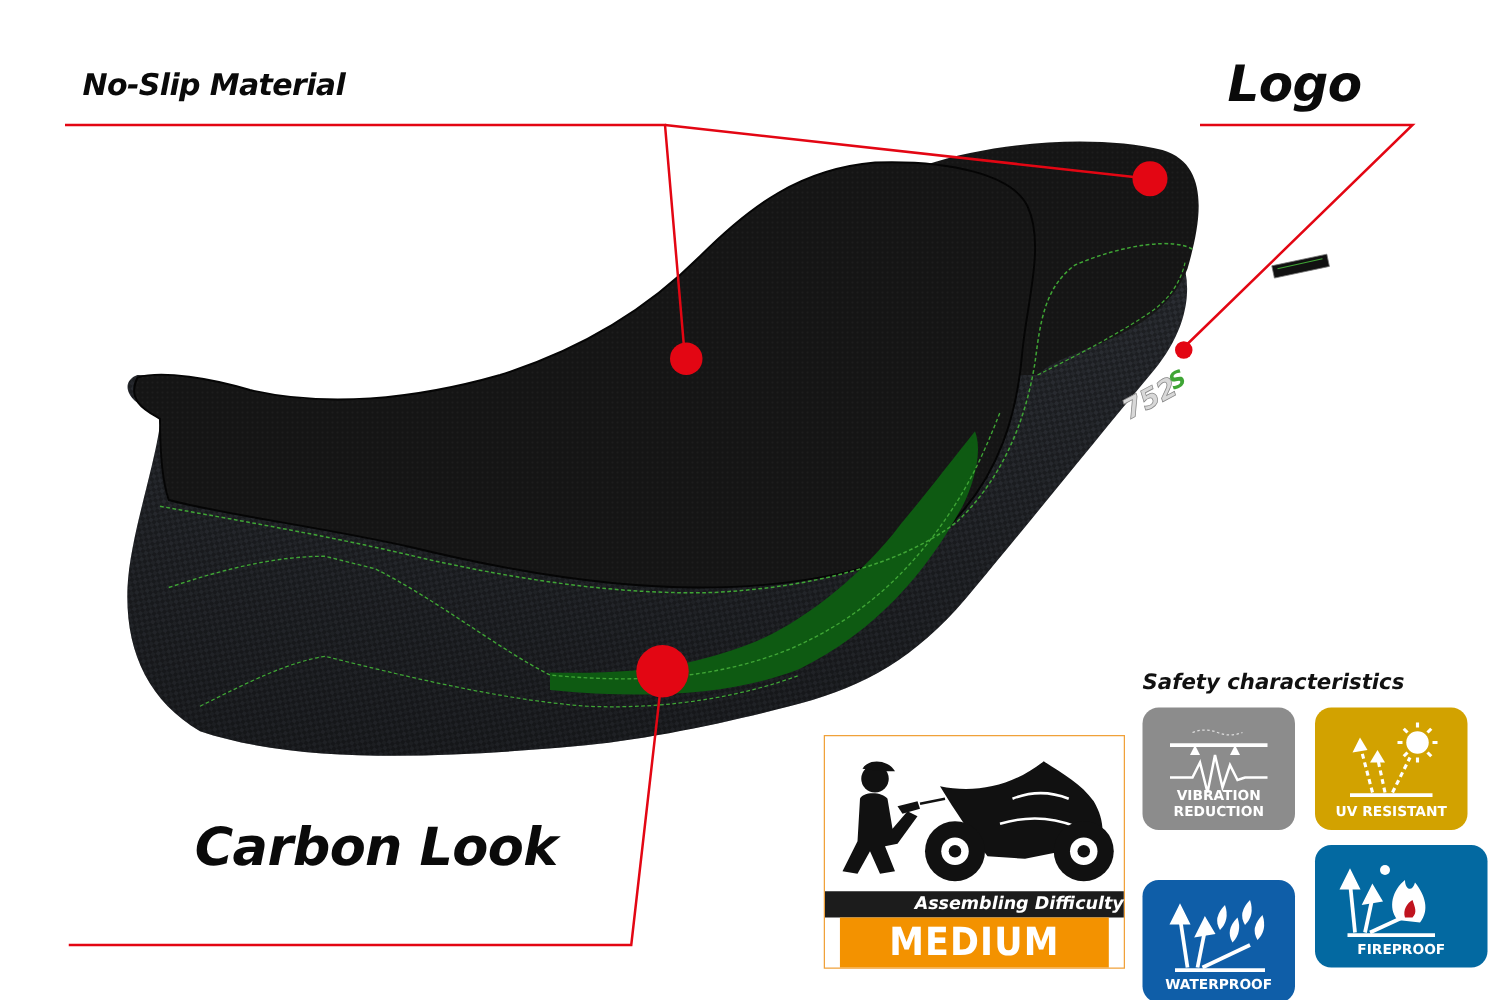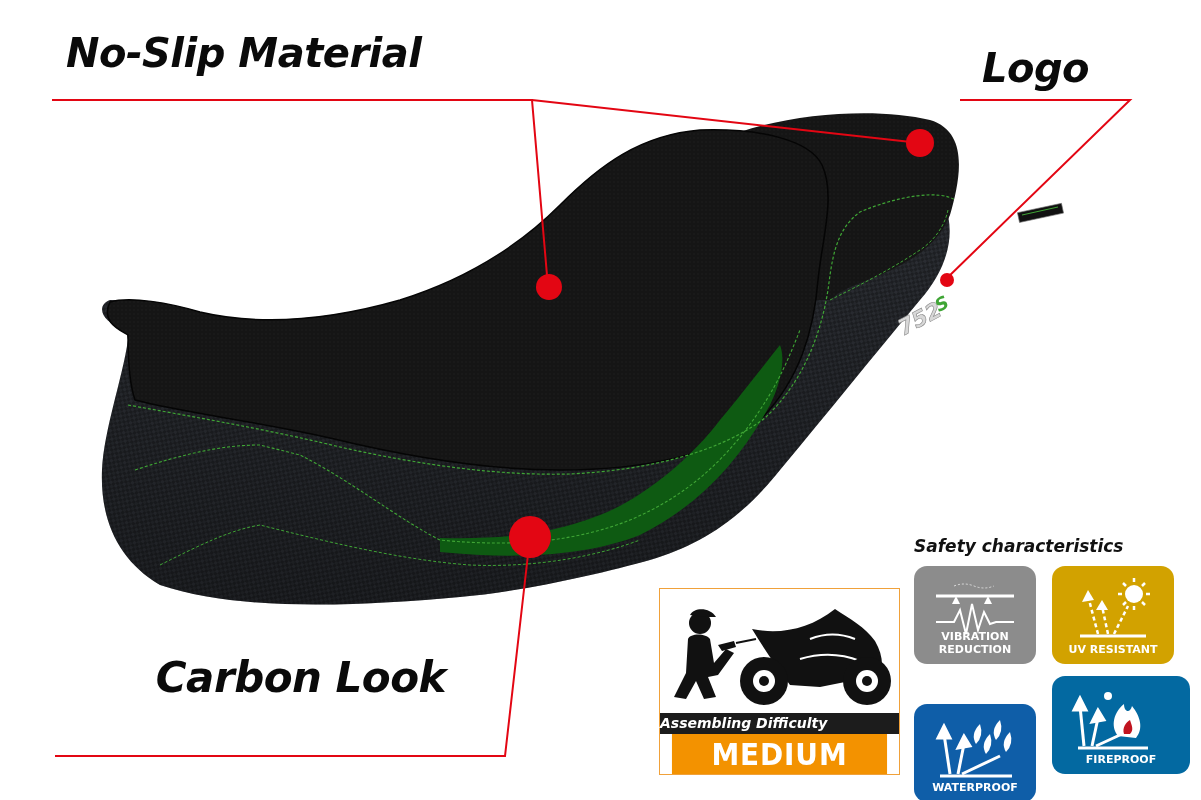--- a/index.html
+++ b/index.html
@@ -1,27 +1,27 @@
 <!DOCTYPE html>
 <html><head>
 <meta charset="utf-8">
 <style>
   html,body{margin:0;padding:0;background:#ffffff;}
   body{width:1201px;height:800px;position:relative;overflow:hidden;font-family:"Liberation Sans",sans-serif;}
   .heading{position:absolute;font-family:"DejaVu Sans",sans-serif;font-weight:bold;font-style:italic;color:#0a0a0a;letter-spacing:-0.5px;white-space:nowrap;}
-  #h-noslip{left:66px;top:30px;font-size:40px;}
+  #h-noslip{left:66px;top:54px;font-size:24px;}
   #h-logo{left:982px;top:45px;font-size:40px;}
   #h-carbon{left:86px;top:655px;font-size:42px;line-height:45px;text-align:right;width:360px;}
   .overlay{position:absolute;left:0;top:0;}
   .badge{position:absolute;border-radius:13px;color:#fff;display:flex;flex-direction:column;align-items:center;justify-content:flex-end;}
   .badge .lbl{font-family:"DejaVu Sans",sans-serif;font-weight:bold;font-size:11px;line-height:13px;text-align:center;margin-bottom:8px;}
   .badge svg{position:absolute;left:0;top:0;}
   #safety-title{position:absolute;left:914px;top:536px;font-family:"DejaVu Sans",sans-serif;font-weight:bold;font-style:italic;font-size:17px;color:#111;white-space:nowrap;}
   #difficulty{position:absolute;left:659px;top:588px;width:241px;height:187px;border:1px solid #f0a13a;background:#fff;box-sizing:border-box;}
-  #difficulty .band{position:absolute;left:0;top:124px;width:239px;height:21px;background:#1c1c1c;color:#fff;font-family:"DejaVu Sans",sans-serif;font-weight:bold;font-style:italic;font-size:14px;line-height:21px;text-align:left;}
+  #difficulty .band{position:absolute;left:0;top:124px;width:239px;height:21px;background:#1c1c1c;color:#fff;font-family:"DejaVu Sans",sans-serif;font-weight:bold;font-style:italic;font-size:14px;line-height:21px;text-align:right;}
   #difficulty .level{position:absolute;left:0;top:145px;width:239px;height:40px;background:#f39200;color:#fff;font-family:"DejaVu Sans",sans-serif;font-weight:bold;font-size:31px;line-height:40px;text-align:center;letter-spacing:1px;transform:scaleX(0.9);transform-origin:center;}
 </style>
 </head>
 <body>
 
 <svg class="overlay" width="1201" height="800">
   <defs>
     <pattern id="carbon" width="6" height="6" patternUnits="userSpaceOnUse" patternTransform="rotate(35)">
       <rect width="6" height="6" fill="#202226"></rect>
       <rect width="3" height="3" fill="#2e3137"></rect>

